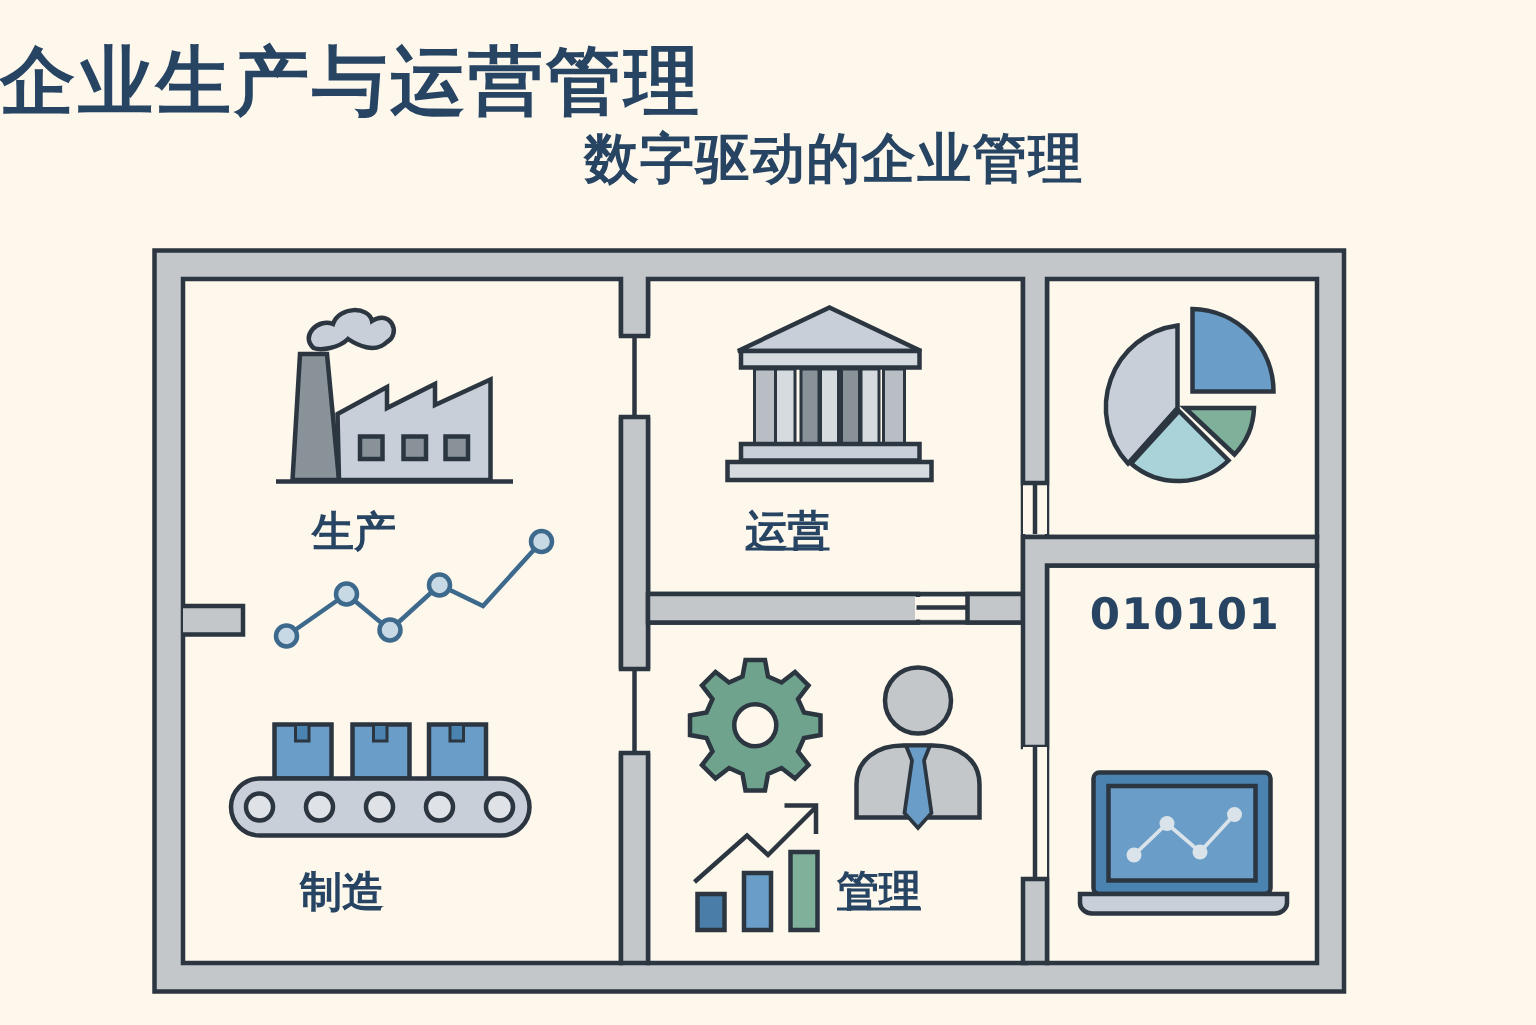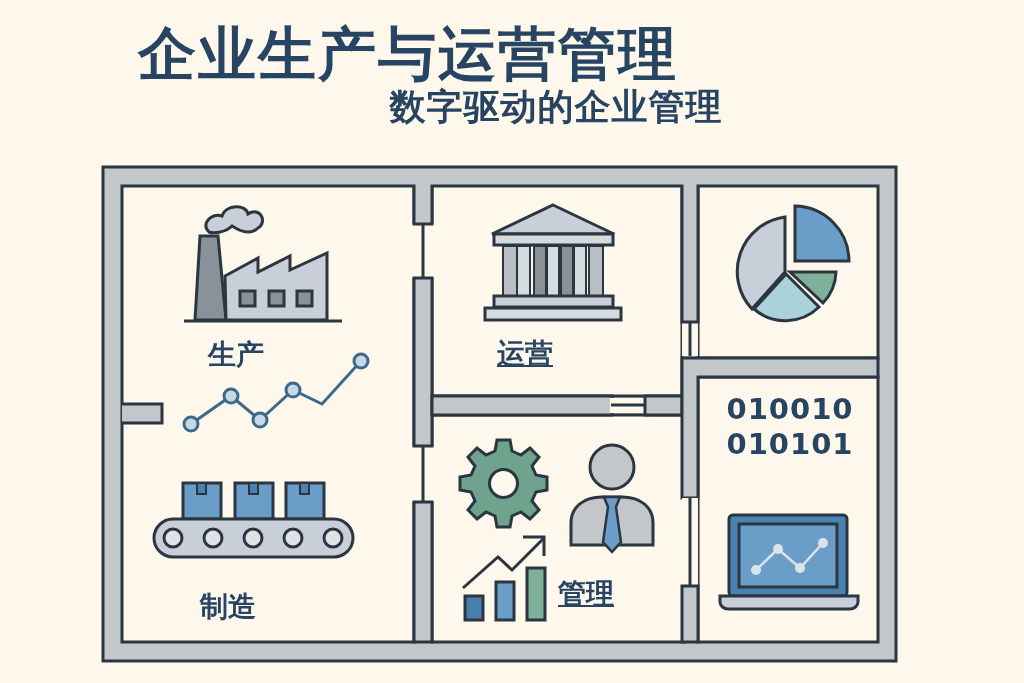--- a/index.html
+++ b/index.html
@@ -4,21 +4,21 @@
   <style>
     html, body { margin: 0; padding: 0; }
     body {
       width: 1024px; height: 683px; overflow: hidden;
       background: #fdf7ec;
       font-family: "DejaVu Sans", "Liberation Sans", sans-serif;
       position: relative;
     }
     .title {
       position: absolute; left: 0; width: 816px; top: 14px;
-      text-align: center; font-size: 58px; font-weight: bold;
+      font-size: 50px; font-weight: bold;
       color: #274563; letter-spacing: 2px; line-height: 80px;
     }
     .subtitle {
       position: absolute; left: 0; width: 1024px; top: 82px;
       text-align: center; font-size: 36px; font-weight: bold;
       color: #274563; letter-spacing: 1px; line-height: 50px; padding-left: 44px;
     }
     svg.plan { position: absolute; left: 0; top: 0; }
     .lbl {
       position: absolute; font-size: 28px; font-weight: bold;
@@ -153,20 +153,19 @@
     <polyline points="756,570 778,549 800,568 823,543" fill="none" stroke="#dbe3ea" stroke-width="2.5"></polyline>
     <circle cx="756" cy="570" r="5" fill="#dbe3ea"></circle>
     <circle cx="778" cy="549" r="5" fill="#dbe3ea"></circle>
     <circle cx="800" cy="568" r="5" fill="#dbe3ea"></circle>
     <circle cx="823" cy="543" r="5" fill="#dbe3ea"></circle>
     <path d="M720 596 L858 596 L858 602 C858 606 854 609 850 609 L728 609 C724 609 720 606 720 602 Z" fill="#c8cfd9" stroke="#2b3640" stroke-width="3"></path>
   </g>
 </svg>
 
 <div class="lbl" style="left:208px; top:338px; width:110px;">生产</div>
-<div class="lbl" style="left:200px; top:578px; width:110px;margin-top:12px;">制造</div>
+<div class="lbl" style="left:200px; top:578px; width:110px;">制造</div>
 <div class="lbl" style="left:497px; top:337px; width:110px;text-decoration:underline;">运营</div>
 <div class="lbl" style="left:558px; top:577px; width:110px;text-decoration:underline;">管理</div>
 
 <div class="binary">
-  <div>010010</div>
   <div>010101</div>
 </div>
 
 </body></html>

